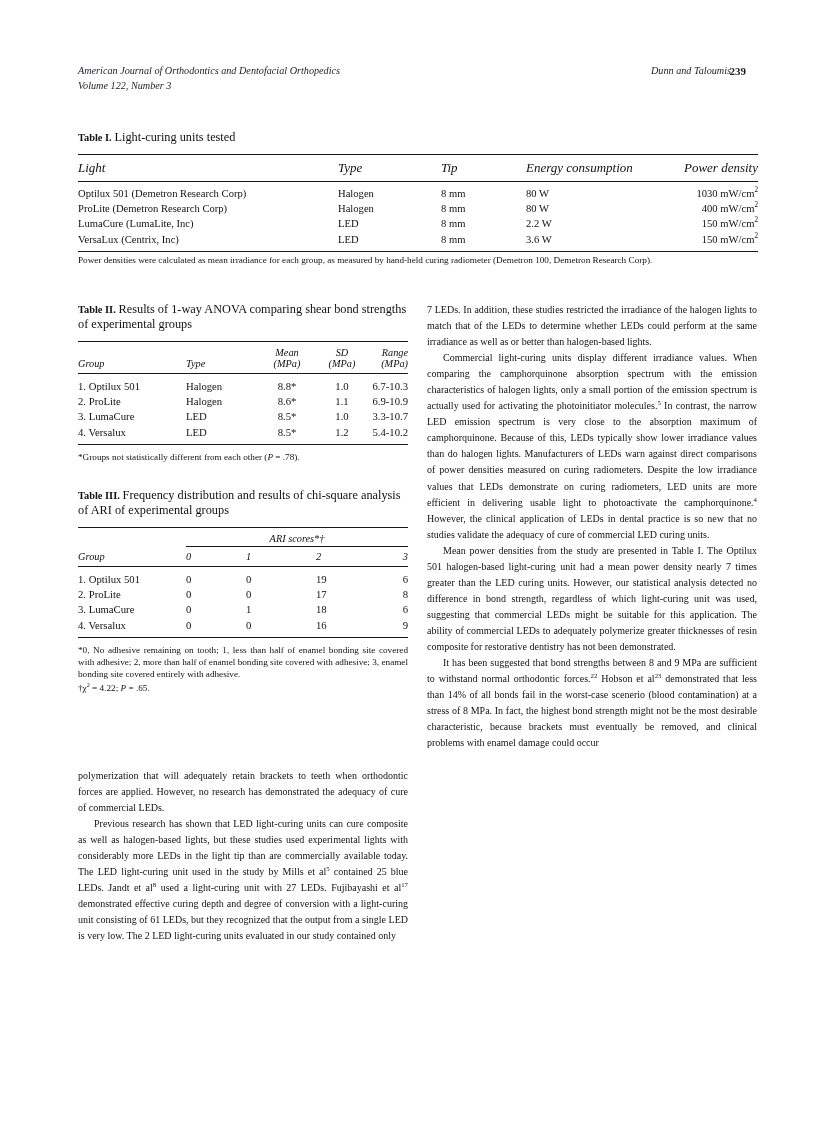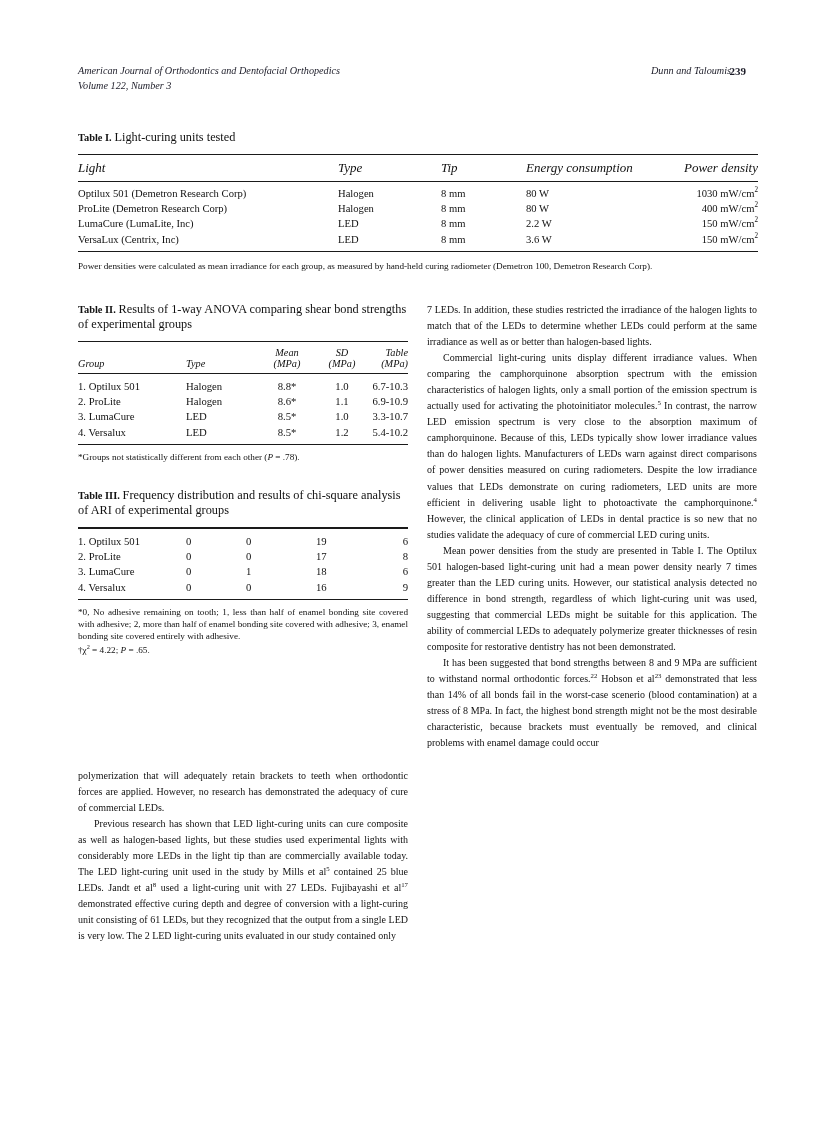--- a/index.html
+++ b/index.html
@@ -98,21 +98,21 @@
   #table1 td { padding: 2.1px 0; }
   #table1 .c-light { width: 260px; }
   #table1 .c-type  { width: 103px; }
   #table1 .c-tip   { width: 85px; }
   #table1 .c-energy{ width: 150px; }
   #table1 .c-power { text-align: right; }
   #table1 thead tr th.c-power { text-align: right; }
   #table1 tbody tr td.c-power { text-align: right; }
   #table1 .body-pad-top td { padding-top: 6px; }
   #table1 .body-pad-bot td { padding-bottom: 6px; }
-  #t1note { margin-top: 8px; }
+  #t1note { margin-top: 2px; }
 
   
   .col-left {
     position: absolute;
     left: 78px;
     top: 302px;
     width: 330px;
   }
   .col-right {
     position: absolute;
@@ -262,21 +262,21 @@
             <th class="c-type">Type</th>
             <th class="c-mean">
                 <span class="two">Mean</span>
                 <span class="two">(MPa)</span>
               </th>
             <th class="c-sd">
                 <span class="two">SD</span>
                 <span class="two">(MPa)</span>
               </th>
             <th class="c-range">
-                <span class="two">Table</span>
+                <span class="two">Range</span>
                 <span class="two">(MPa)</span>
               </th>
           </tr>
         </thead>
       </table>
       <div class="rule-thick"></div>
       <table class="dtab">
         <tbody>
           <tr>
             <td class="c-group">1. Optilux 501</td>
@@ -311,20 +311,39 @@
       <div class="rule-thick"></div>
       <div id="t2note" class="fnote"><span>*Groups not statistically different from each other (</span><i>P</i><span> = .78).</span></div>
     </div>
 
     <div id="table3">
       <div class="cap tbl-caption">
         <span class="tnum">Table III.</span>
         <span class="ttitle">Frequency distribution and results of chi-square analysis of ARI of experimental groups</span>
       </div>
       <div class="rule-thick"></div>
+      <table class="dtab">
+        <thead>
+          <tr>
+            <td class="c-group"></td>
+            <td class="spanhdr" colspan="4">ARI scores*†</td>
+          </tr>
+          <tr class="span-rule">
+            <td></td>
+            <td class="ul" colspan="4"></td>
+          </tr>
+          <tr>
+            <th class="c-group scorehdr">Group</th>
+            <th class="c-s0 scorehdr">0</th>
+            <th class="c-s1 scorehdr">1</th>
+            <th class="c-s2 scorehdr">2</th>
+            <th class="c-s3 scorehdr">3</th>
+          </tr>
+        </thead>
+      </table>
       <div class="rule-thick"></div>
       <table class="dtab">
         <tbody>
           <tr>
             <td class="c-group">1. Optilux 501</td>
             <td class="c-s0">0</td>
             <td class="c-s1">0</td>
             <td class="c-s2">19</td>
             <td class="c-s3">6</td>
           </tr>

